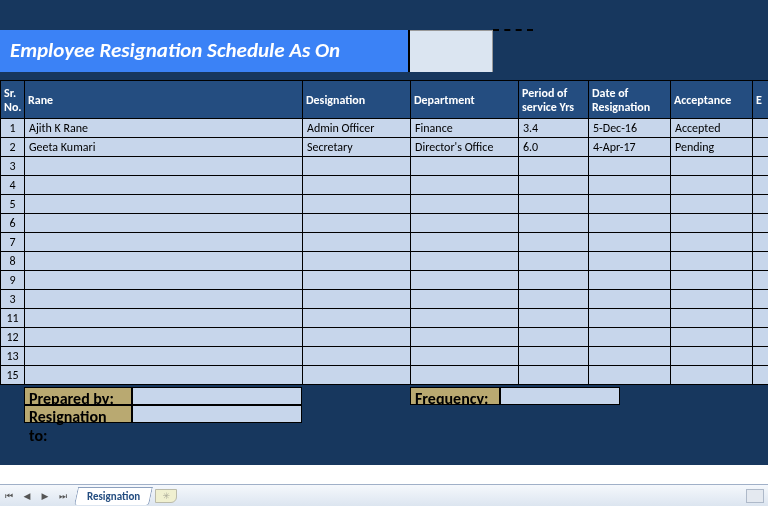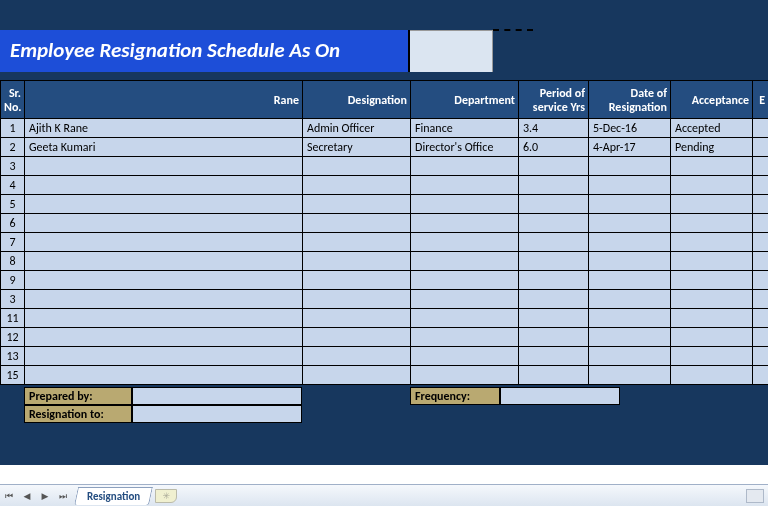--- a/index.html
+++ b/index.html
@@ -21,21 +21,21 @@
     height: 30px;
     background: #17375e;
     position: relative;
   }
   .title-block {
     display: flex;
     align-items: stretch;
     height: 42px;
   }
   .title-text {
-    background: #1d4ed8;
+    background: #3b82f6;
     color: #fff;
     font-weight: bold;
     font-style: italic;
     font-size: 21px;
     padding: 7px 12px 7px 10px;
     flex: 0 0 410px;
     border-right: 2px solid #000;
   }
   .title-date {
     background: #dbe5f1;
@@ -58,21 +58,21 @@
   }
   table.grid th {
     background: #244d80;
     color: #fff;
     font-weight: bold;
     font-size: 12px;
     border: 1px solid #000;
     padding: 4px 3px;
     height: 38px;
     vertical-align: middle;
-    text-align: right;
+    text-align: left;
   }
   table.grid td {
     background: #c7d6eb;
     border: 1px solid #000;
     font-size: 12px;
     padding: 2px 4px;
     height: 18px;
     color: #000;
   }
   table.grid td.num {
@@ -100,21 +100,21 @@
     height: 18px;
   }
   .footer-gap {
     flex: 0 0 24px;
     background: #17375e;
   }
   .footer-label {
     flex: 0 0 108px;
     background: #b9a971;
     border: 1px solid #000;
-    font-size: 12px;
+    font-size: 16px;
     font-weight: bold;
     padding: 1px 4px;
     color: #000;
   }
   .footer-val {
     flex: 0 0 170px;
     background: #c7d6eb;
     border: 1px solid #000;
     font-size: 12px;
     padding: 1px 4px;

